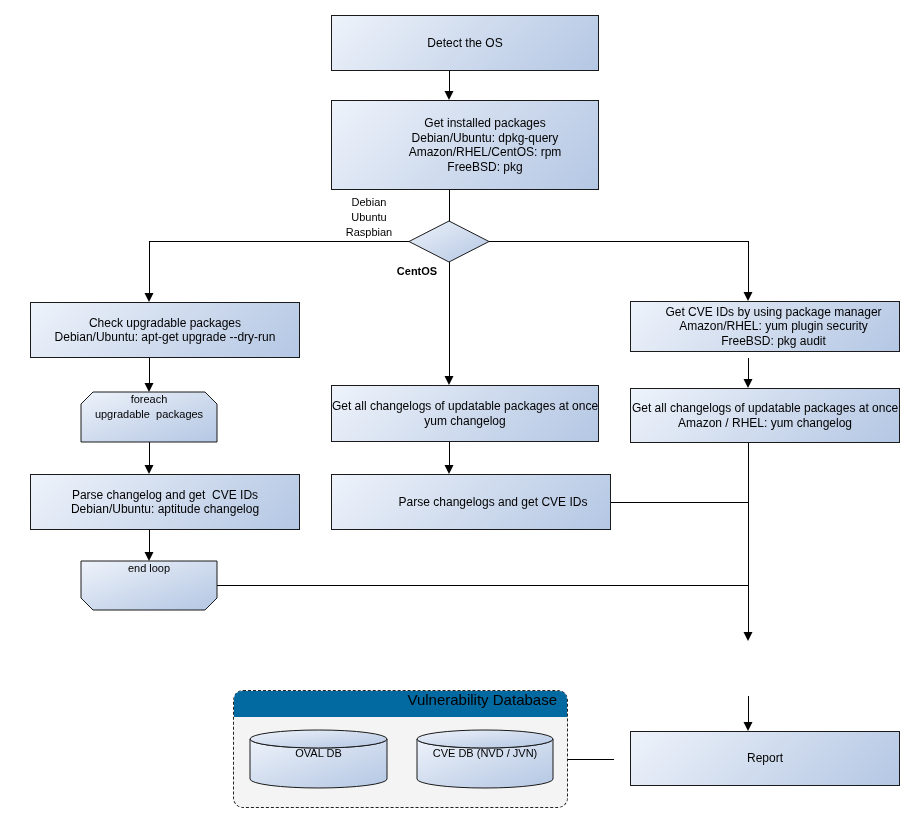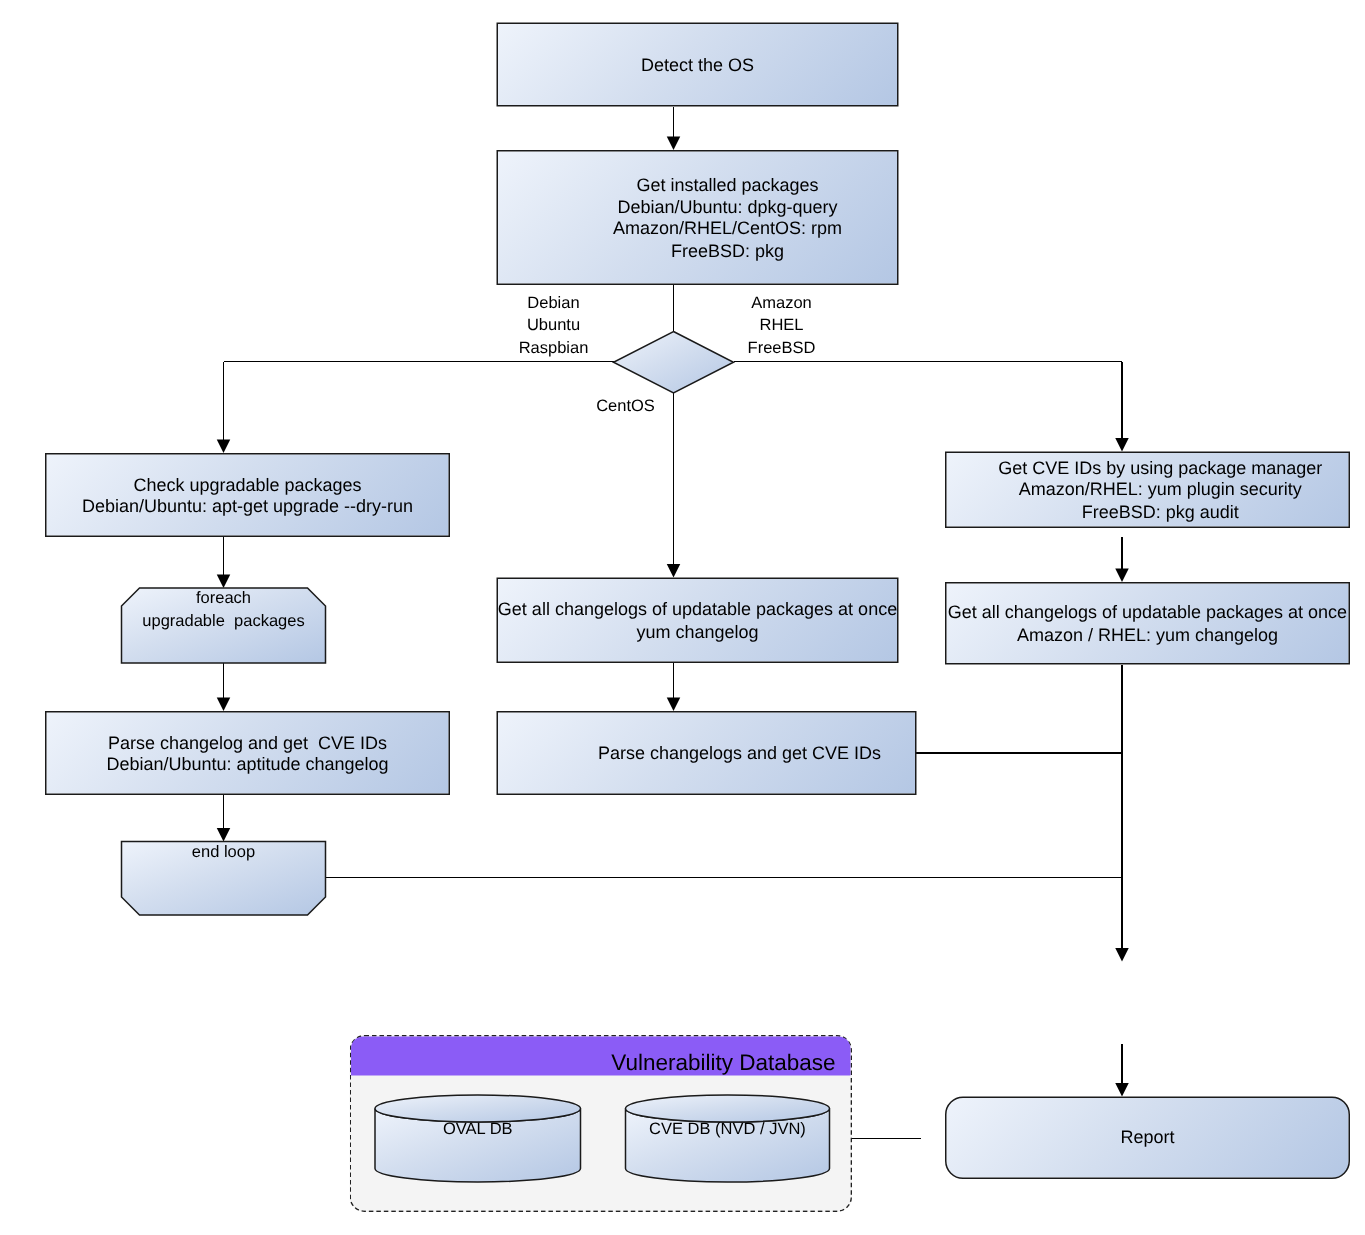--- a/index.html
+++ b/index.html
@@ -58,24 +58,24 @@
     background: #f4f4f4;
     border: 1.5px dashed #222222;
     border-radius: 10px;
     z-index: 1;
   }
   .db-band {
     position: absolute;
     left: 0; right: 0; top: 0;
     height: 26px;
     box-sizing: border-box;
-    background: #8b5cf6;
+    background: #0369a1;
     border-radius: 8px 8px 0 0;
     display: flex;
-    align-items: flex-end;
+    align-items: flex-start;
     justify-content: flex-end;
     padding-right: 10px;
     font-size: 15px;
     color: #000000;
   }
 </style>
 </head>
 <body>
 
 <div id="canvas">
@@ -176,43 +176,38 @@
     <div class="line">Amazon/RHEL: yum plugin security</div>
     <div class="line">FreeBSD: pkg audit</div>
   </div>
 
   <div class="node" style="left:614px;top:388px;width:270px;height:55px;">
     <div class="line">Get all changelogs of updatable packages at once</div>
     <div class="line">Amazon / RHEL: yum changelog</div>
   </div>
 
 
-  <div class="node" style="left:614px;top:731px;width:270px;height:55px;border-radius:12px;">
+  <div class="node" style="left:614px;top:731px;width:270px;height:55px;">
     <div class="line">Report</div>
   </div>
 
   <div class="free-label" style="left:81px;top:392px;width:136px;height:50px;">
     <div class="line">foreach</div>
     <div class="line">upgradable  packages</div>
   </div>
   <div class="free-label" style="left:81px;top:561px;width:136px;height:49px;">
     <div class="line">end loop</div>
   </div>
 
   <div class="free-label" style="left:325px;top:195px;width:88px;">
     <div class="line">Debian</div>
     <div class="line">Ubuntu</div>
     <div class="line">Raspbian</div>
   </div>
-  <div class="free-label" style="left:477px;top:195px;width:88px;">
-    <div class="line">Amazon</div>
-    <div class="line">RHEL</div>
-    <div class="line">FreeBSD</div>
-  </div>
-  <div class="free-label" style="left:383px;top:264px;width:68px;">
+  <div class="free-label" style="left:383px;top:264px;width:68px;font-weight:bold;">
     <div class="line">CentOS</div>
   </div>
 
   <div class="free-label" style="left:250px;top:746px;width:137px;height:28px;">
     <div class="line">OVAL DB</div>
   </div>
   <div class="free-label" style="left:417px;top:746px;width:136px;height:28px;">
     <div class="line">CVE DB (NVD / JVN)</div>
   </div>
 

